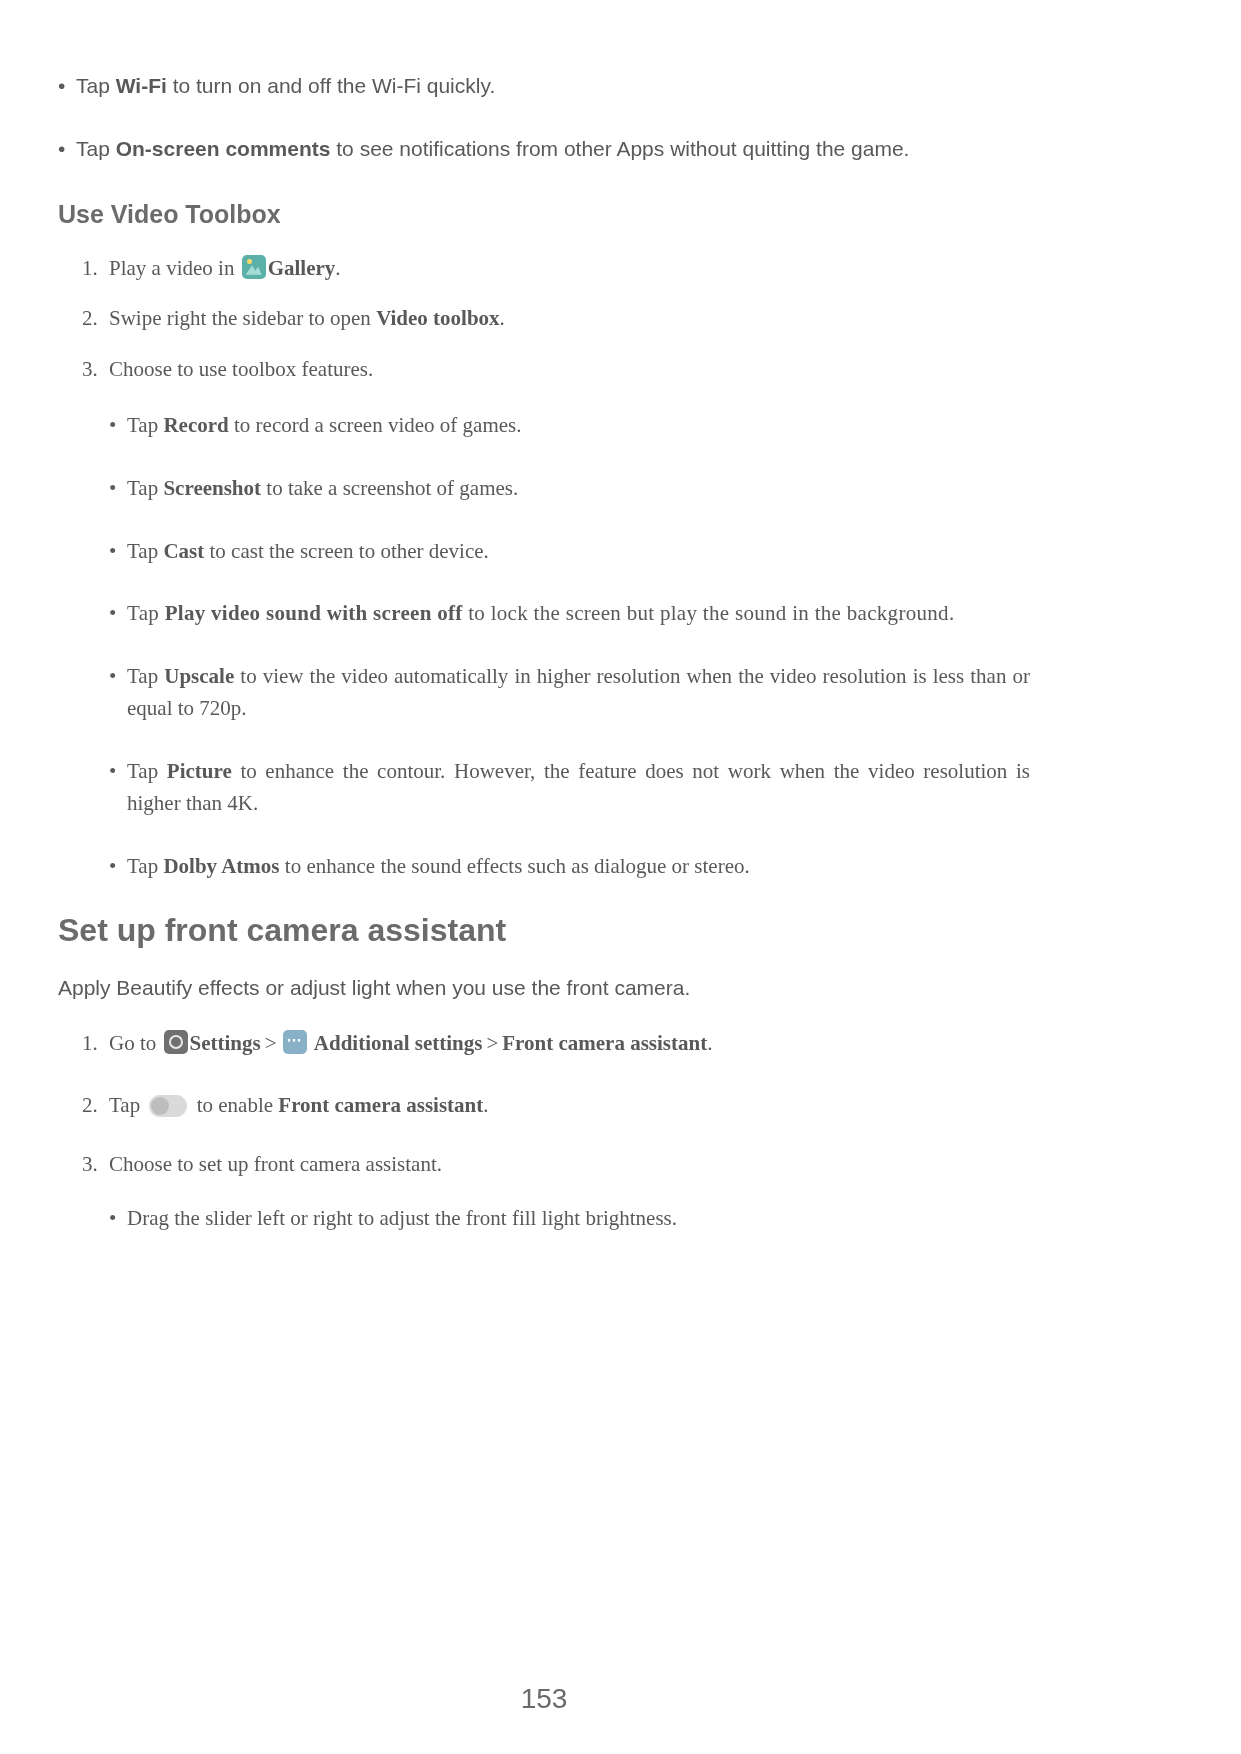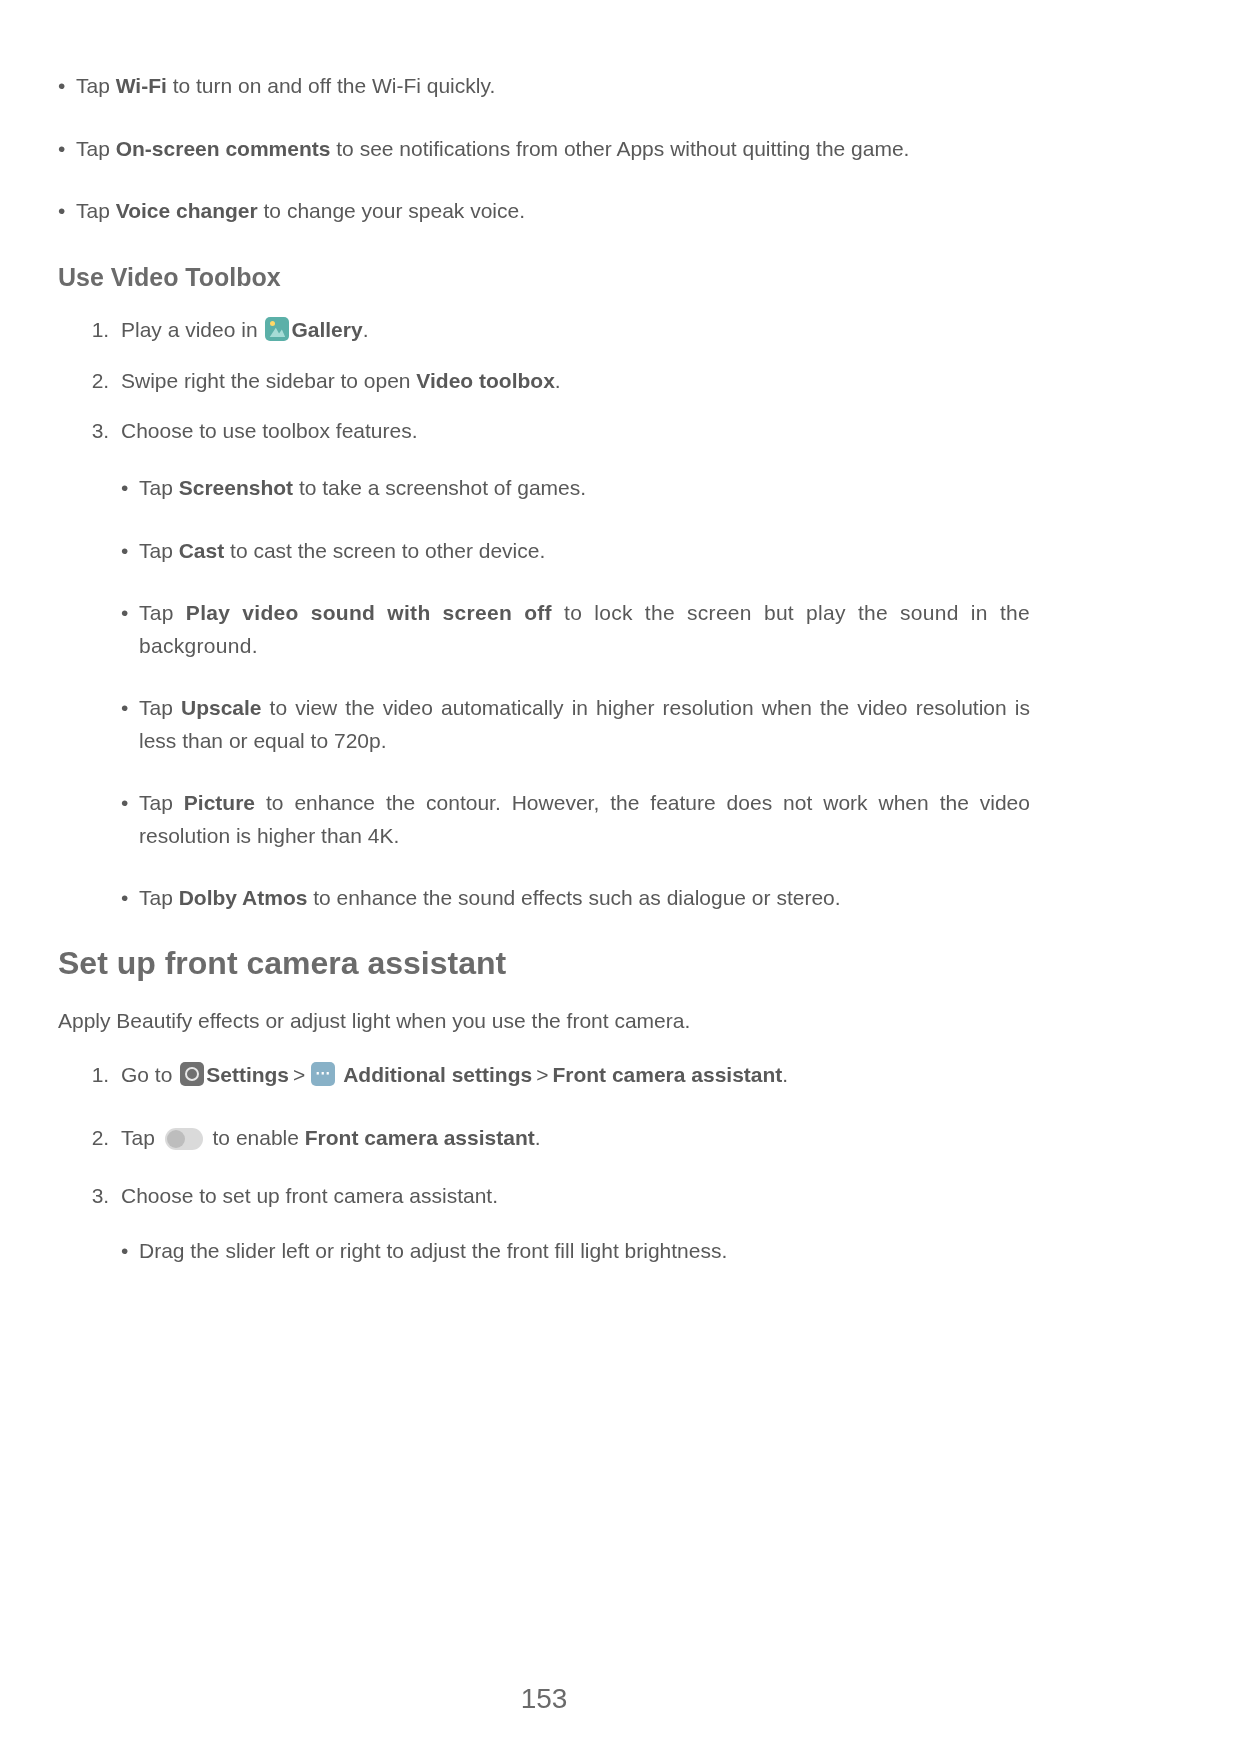--- a/index.html
+++ b/index.html
@@ -29,21 +29,22 @@
   .h3 {
     font-size: 25px;
   }
   ol.numbered {
     list-style: decimal;
     padding-left: 45px;
     margin: 18px 0;
   }
   ol.numbered > li {
     padding-left: 6px;
-    margin: 8px 0 18px 12px;
+    margin: 8px 0 18px 0;
+    font-family: Liberation Serif, serif;
   }
   ul.bulleted {
     list-style: none;
     padding-left: 0;
     margin: 14px 0 0 0;
   }
   ul.bulleted > li {
     position: relative;
     padding-left: 18px;
     margin: 0 0 30px 0;
@@ -116,37 +117,37 @@
 
 <div class="page">
 
   <ul class="bulleted top-bullets">
     <li>
       <span>Tap </span><span class="bold">Wi-Fi</span><span> to turn on and off the Wi-Fi quickly.</span>
     </li>
     <li>
       <span>Tap </span><span class="bold">On-screen comments</span><span> to see notifications from other Apps without quitting the game.</span>
     </li>
-    <li>
-      <span>Tap </span><span class="bold">Voice changer</span><span> to change your speak voice.</span>
-    </li>
   </ul>
 
   <div class="section-heading h3">Use Video Toolbox</div>
 
   <ol class="numbered">
     <li>
       <span>Play a video in </span><span class="inline-icon gallery"></span><span class="bold">Gallery</span><span>.</span>
     </li>
     <li>
       <span>Swipe right the sidebar to open </span><span class="bold">Video toolbox</span><span>.</span>
     </li>
     <li>
       <span>Choose to use toolbox features.</span>
       <ul class="bulleted" style="margin-top:24px;">
+        <li>
+          <span>Tap </span><span class="bold">Record</span><span> to record a screen video of games.</span>
+        </li>
         <li>
           <span>Tap </span><span class="bold">Screenshot</span><span> to take a screenshot of games.</span>
         </li>
         <li>
           <span>Tap </span><span class="bold">Cast</span><span> to cast the screen to other device.</span>
         </li>
         <li class="justify letter-spaced">
           <span>Tap </span><span class="bold">Play video sound with screen off</span><span> to lock the screen but play the sound in the background.</span>
         </li>
         <li class="justify">

